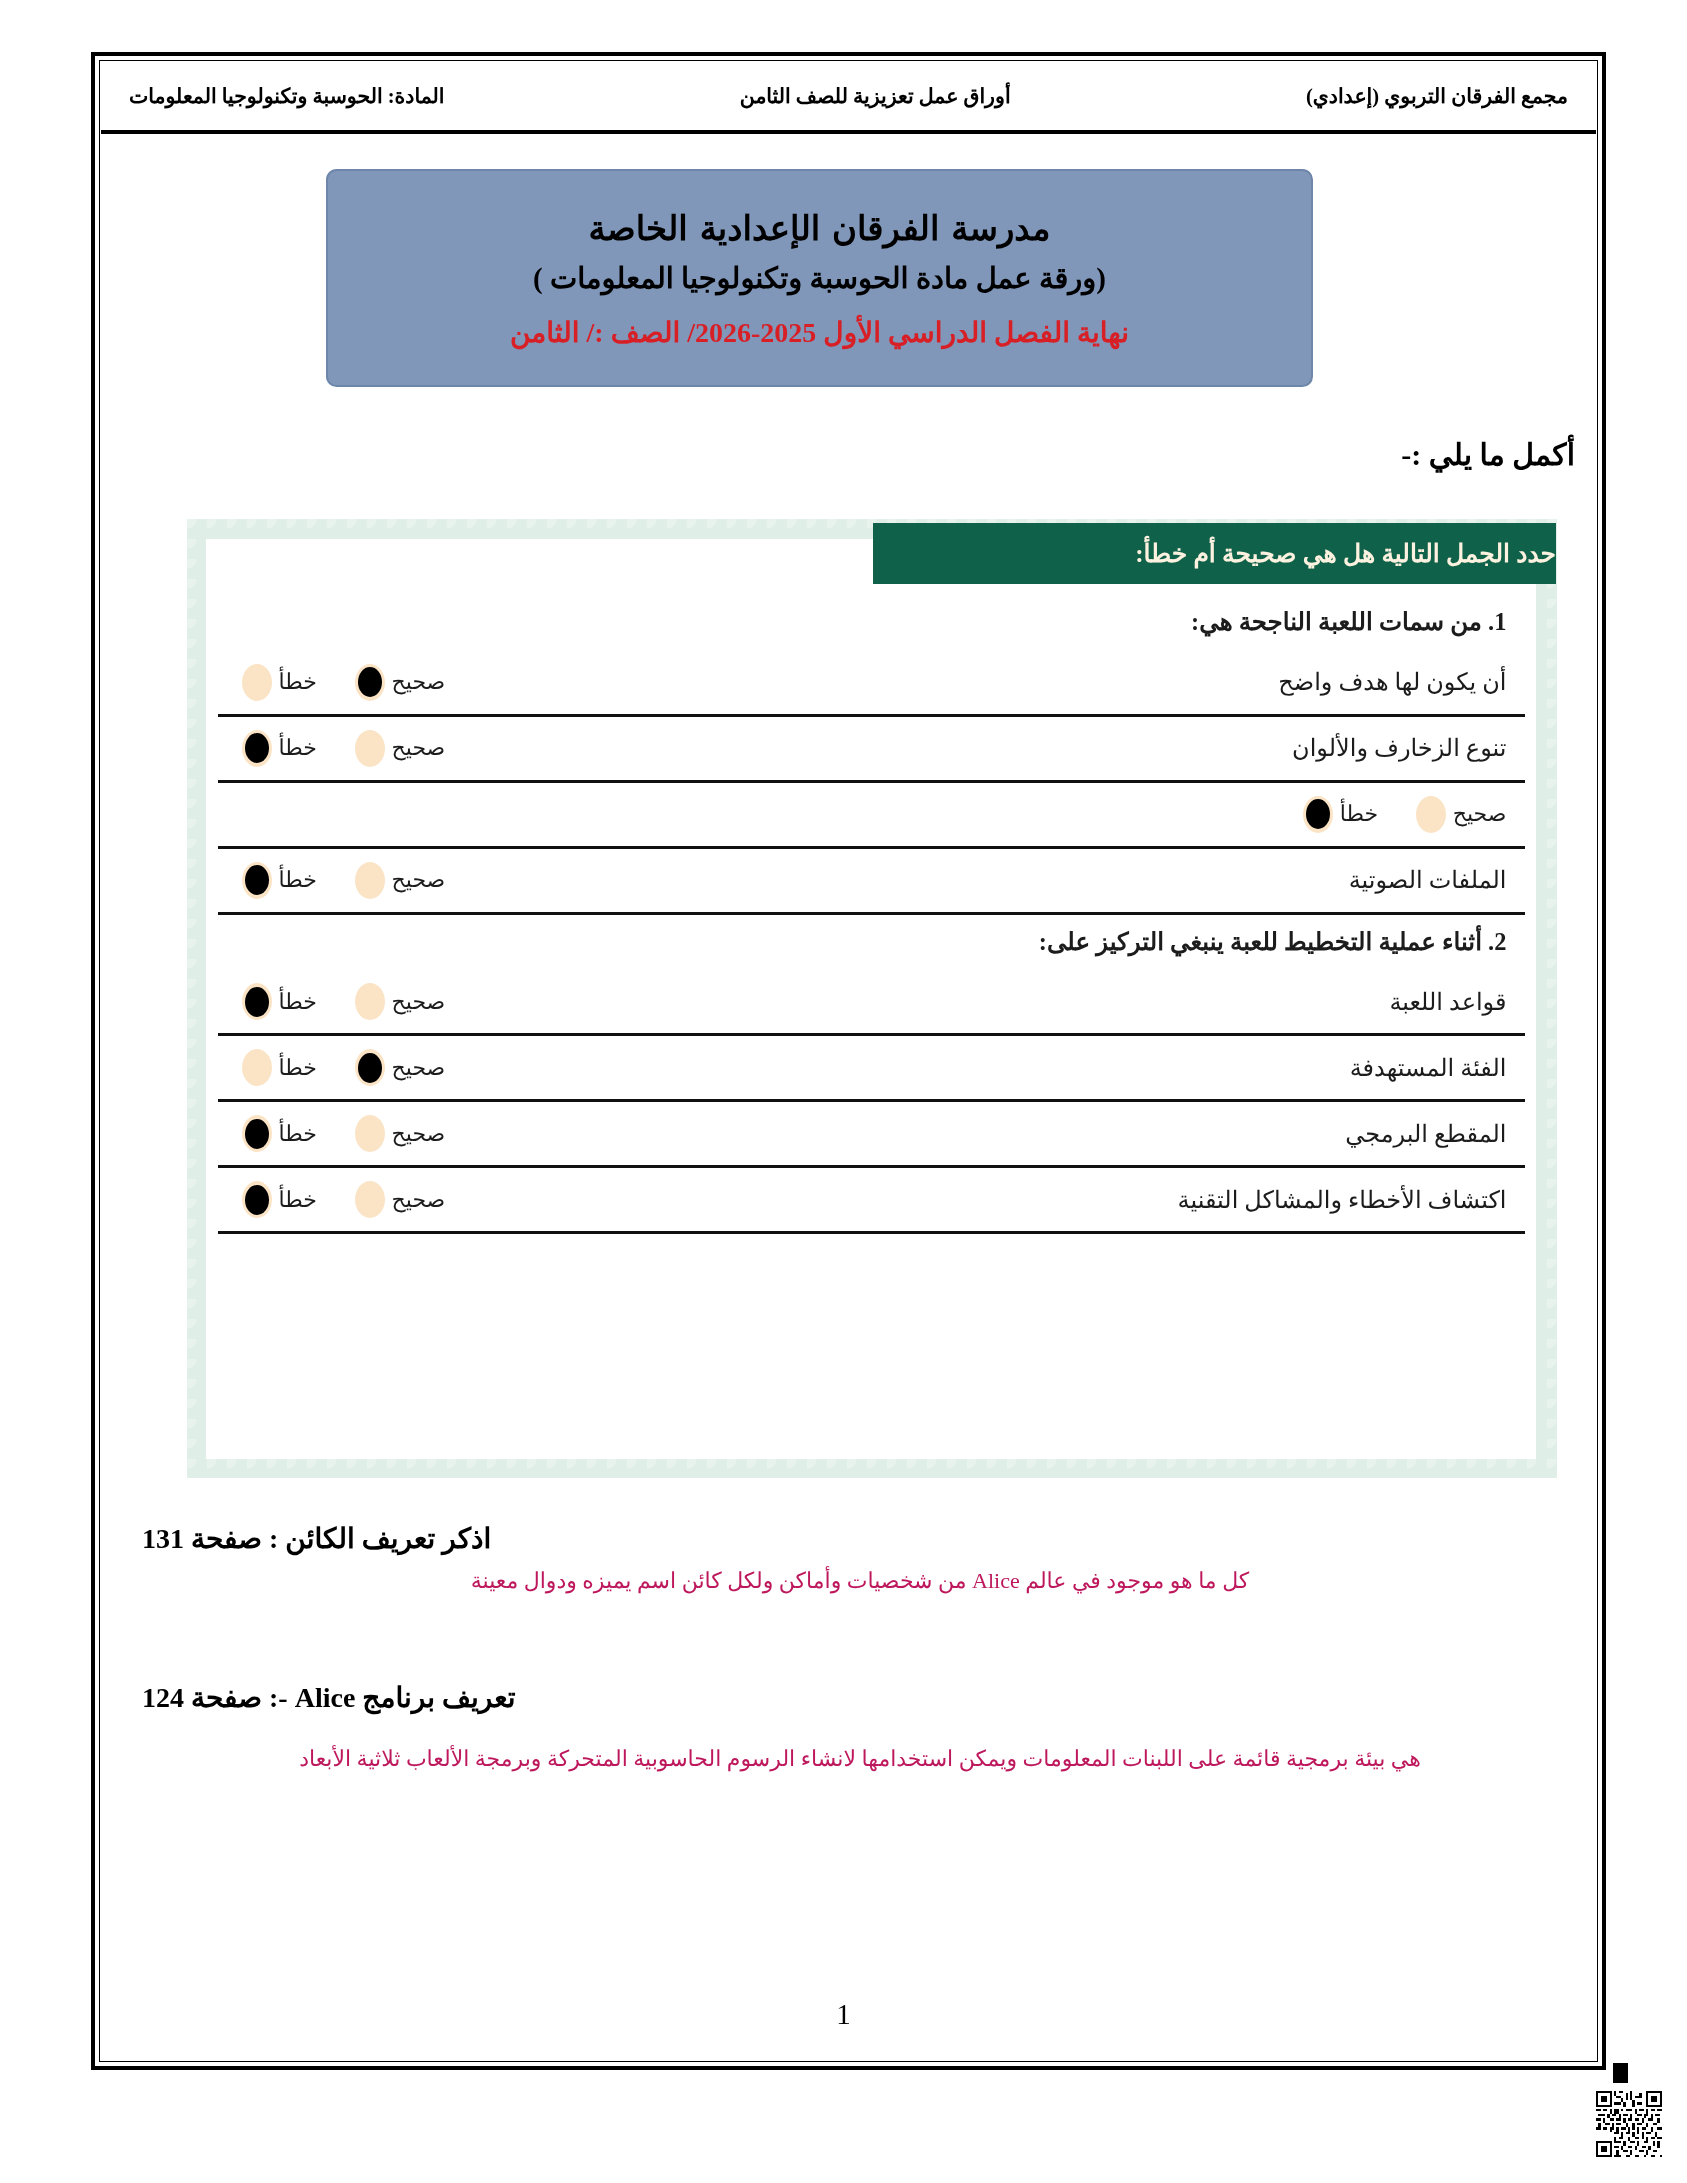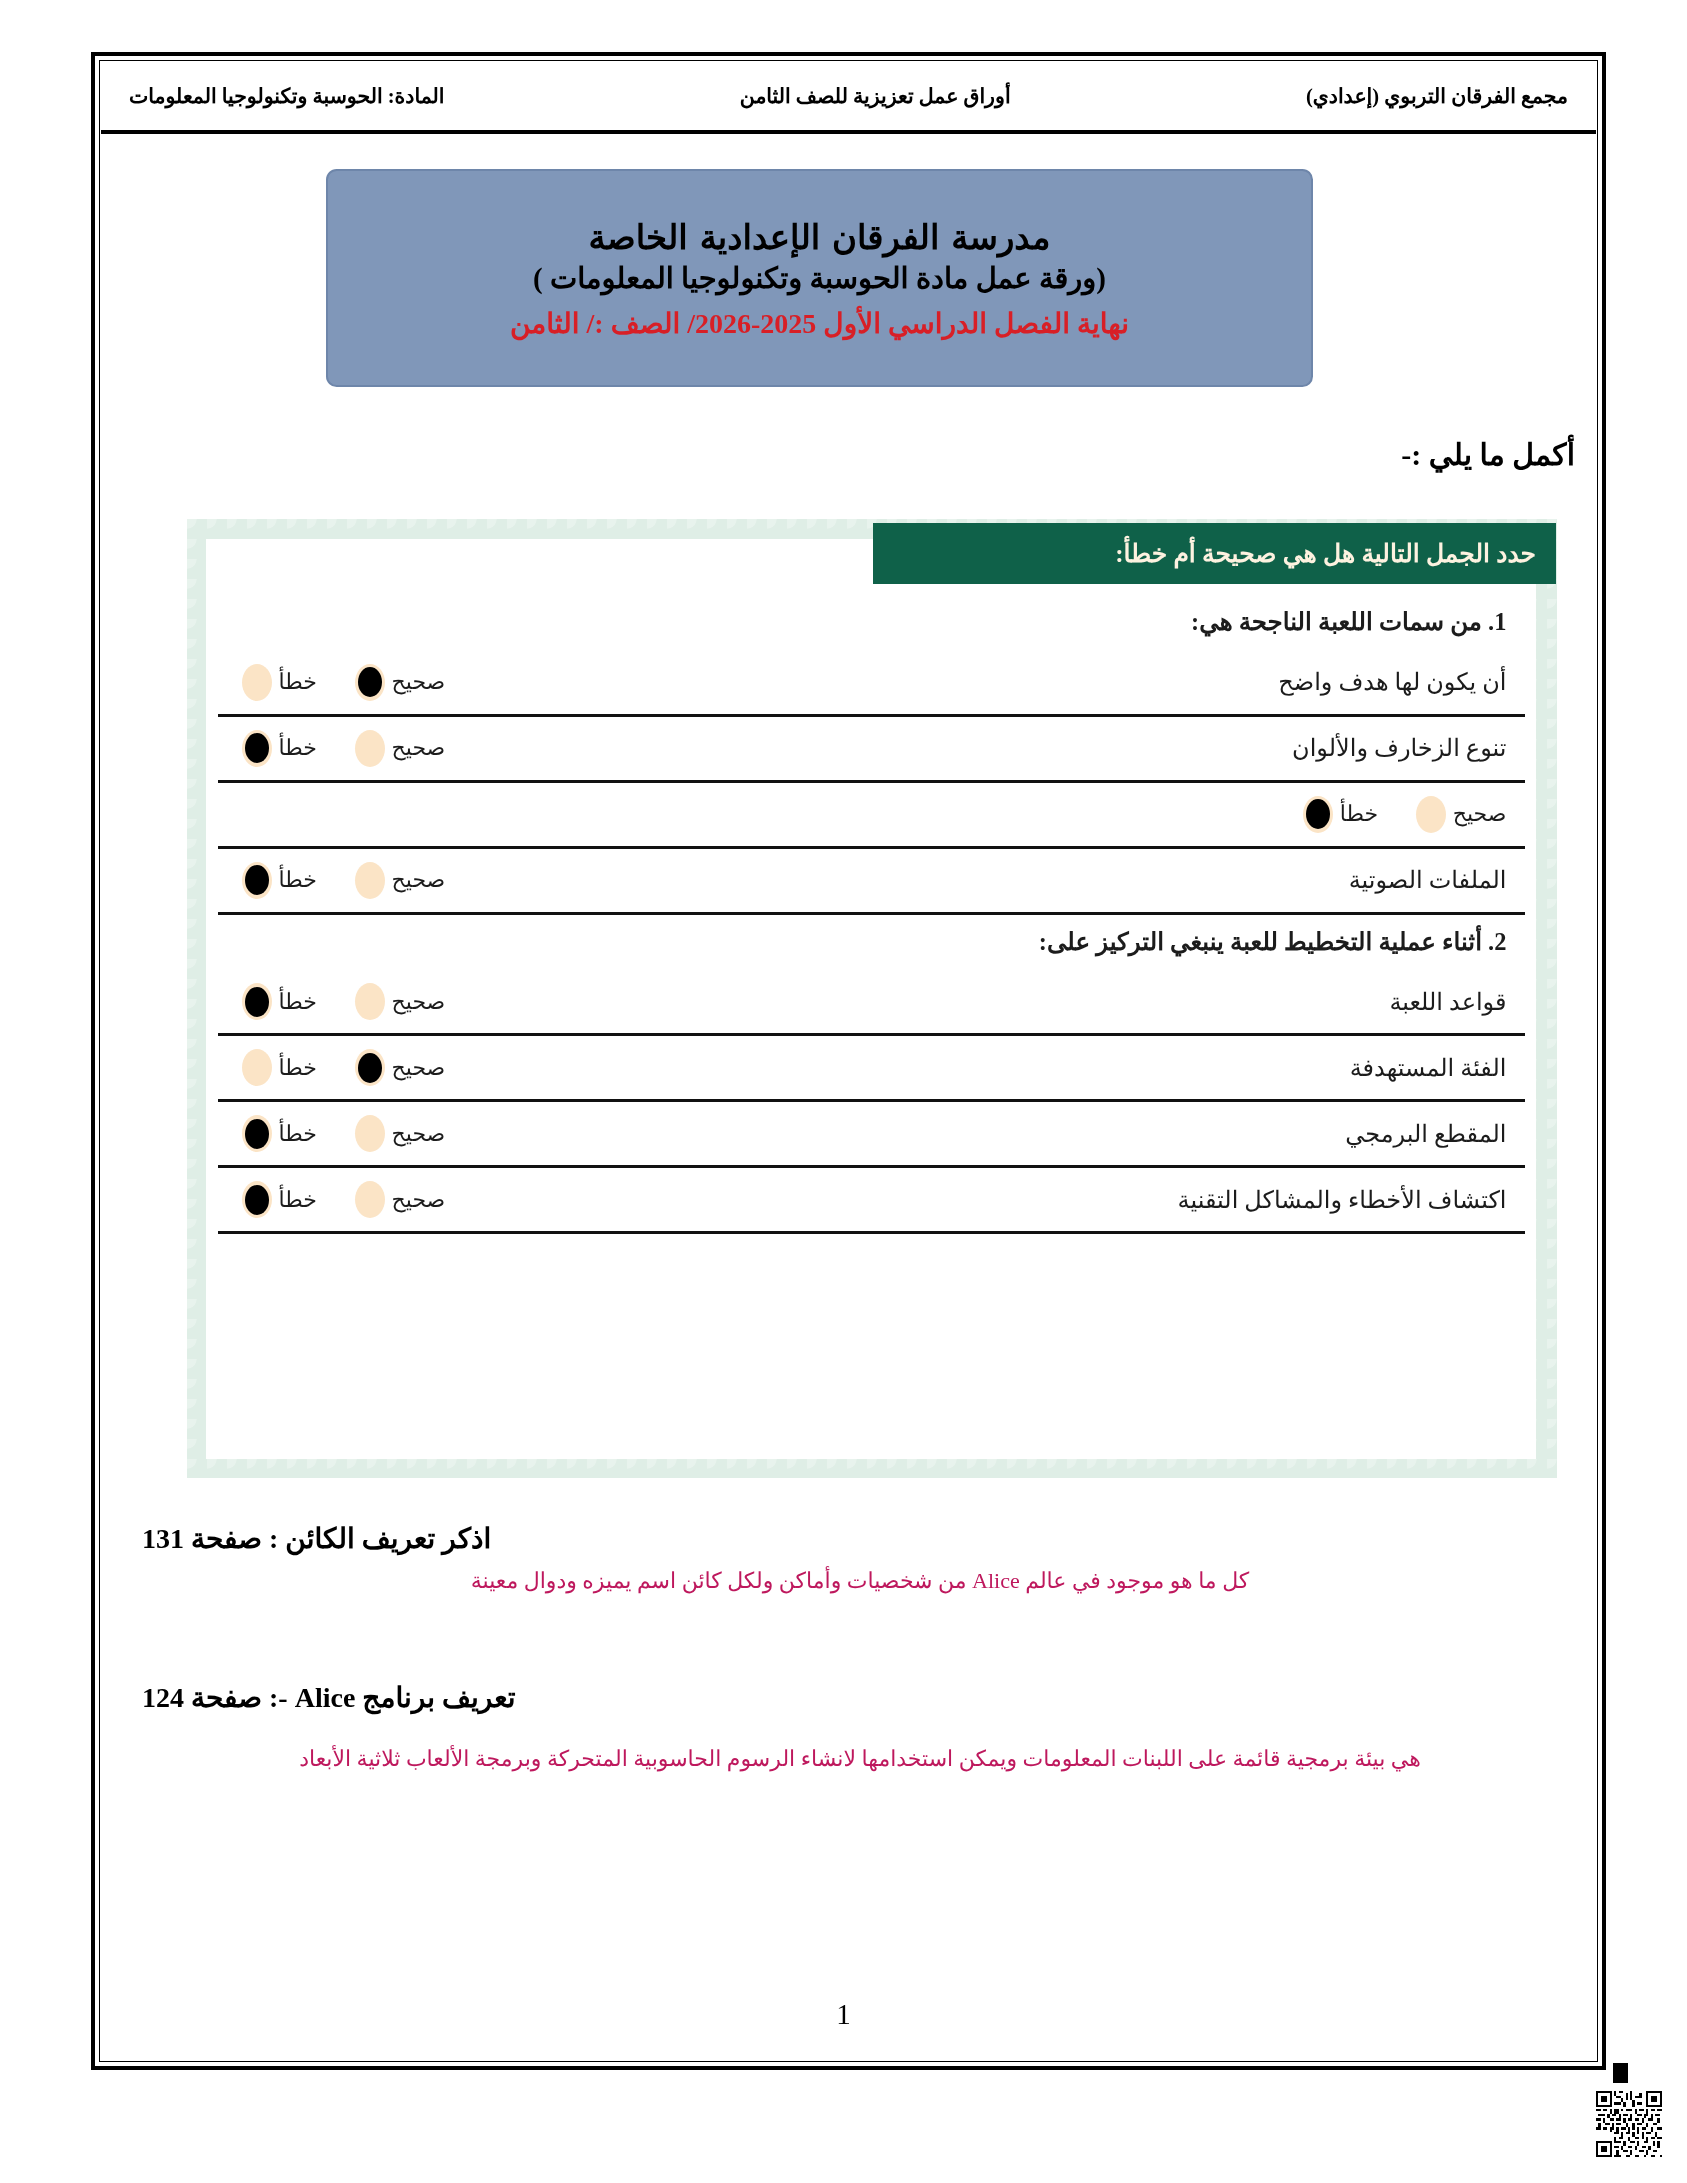--- a/index.html
+++ b/index.html
@@ -51,21 +51,21 @@
     left:326px; top:169px;
     width:987px; height:218px;
     background:#8097b9;
     border:2px solid #6e86aa;
     border-radius:10.6px;
     box-sizing:border-box;
     display:flex;
     flex-direction:column;
     align-items:center;
     justify-content:center;
-    gap:4px;
+    gap:13px;
   }
   .title-school{
     font-family:"DejaVu Serif", serif;
     font-weight:bold;
     font-size:34px;
     color:#000;
     letter-spacing:0.7px;
   }
   .title-sub{
     font-family:"Liberation Serif", serif;
@@ -112,21 +112,20 @@
   
   .green-banner{
     position:absolute;
     left:873px; top:523px;
     width:683px; height:61px;
     background:#0f6149;
     z-index:3;
     display:flex;
     align-items:center;
     justify-content:flex-start;
-    padding-right:20px;
     box-sizing:border-box;
   }
   .green-banner-text{
     font-family:"Liberation Serif", serif;
     font-weight:bold;
     font-size:25px;
     color:#fdf2e0;
   }
 
   

